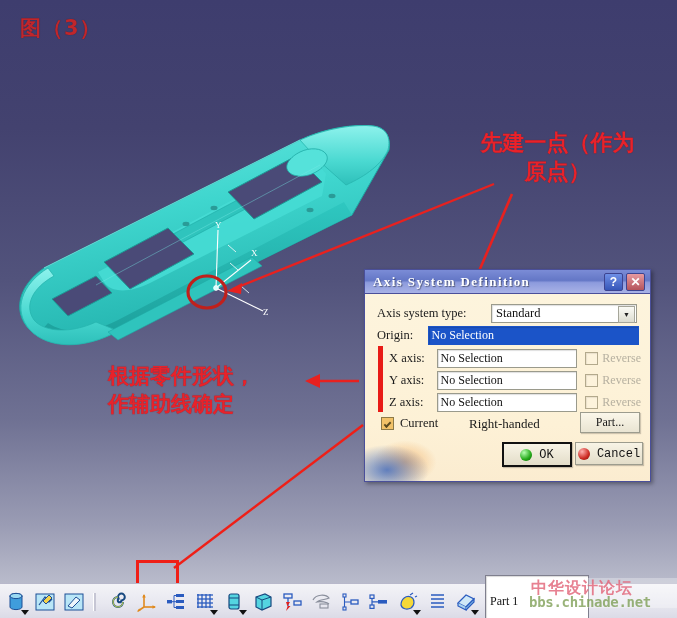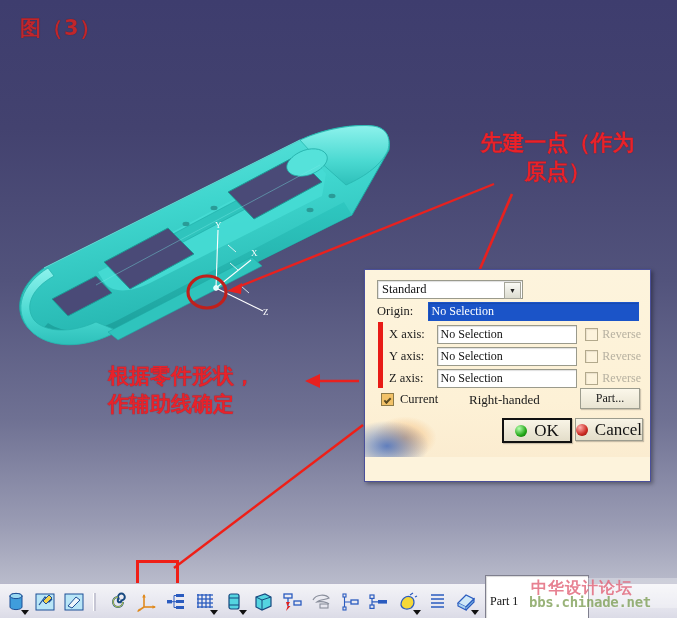--- a/index.html
+++ b/index.html
@@ -148,21 +148,21 @@
     border:2px solid #111;background:linear-gradient(180deg,#f8f4e6,#e3ddc9);
     display:flex;align-items:center;justify-content:center;gap:7px;
     box-shadow:1px 1px 1px rgba(0,0,0,.2);
   }
   #btn-cancel{
     position:absolute;left:210px;top:148px;width:66px;height:21px;
     border:1px solid #9c9c8e;background:linear-gradient(180deg,#f8f4e6,#e3ddc9);
     display:flex;align-items:center;justify-content:center;gap:7px;
     box-shadow:1px 1px 1px rgba(0,0,0,.2);
   }
-  .btn-txt{font-family:Liberation Serif, serif;font-size:17px;color:#111;}
+  .btn-txt{font-family:Liberation Mono, monospace;font-size:12px;color:#111;}
   .orb{width:12px;height:12px;border-radius:50%;}
   .orb.green{background:radial-gradient(circle at 34% 30%,#b6ffb0,#23a818 60%,#0c5c08);}
   .orb.red{background:radial-gradient(circle at 34% 30%,#ffb0ae,#cc2a22 60%,#7a0f0a);}
 
   
   #toolbar{
     position:absolute;left:0;top:583px;width:677px;height:35px;
     background:linear-gradient(180deg,#f3f3f7 0%,#e8e8f0 55%,#dadae6 100%);
     border-top:1px solid #b8b8cb;
     display:flex;align-items:center;
@@ -298,24 +298,30 @@
     <line x1="494" y1="184" x2="233" y2="289" stroke="#e8211f" stroke-width="2.4"></line>
     <polygon points="227,291 242,283 241,294" fill="#e8211f"></polygon>
 
     <line x1="313" y1="381" x2="359" y2="381" stroke="#e8211f" stroke-width="2.6"></line>
     <polygon points="305,381 320,374 320,388" fill="#e8211f"></polygon>
 
     <line x1="363" y1="425" x2="174" y2="568" stroke="#ef1f17" stroke-width="2.4"></line>
   </svg>
 
   <div id="dialog">
+    <div id="dlg-titlebar">
+      <span id="dlg-title">Axis System Definition</span>
+      <div class="tbtn" id="btn-help">?</div>
+      <div class="tbtn" id="btn-close">✕</div>
+    </div>
 
     <div id="dlg-body">
 
       <div class="row" id="row-type">
+        <span class="lbl">Axis system type:</span>
         <div id="type-combo">
           <span id="type-value">Standard</span>
           <div id="type-arrow">▼</div>
         </div>
       </div>
 
       <div class="row" id="row-origin">
         <span class="lbl">Origin:</span>
         <div class="field sel" id="origin-field">No Selection</div>
       </div>

